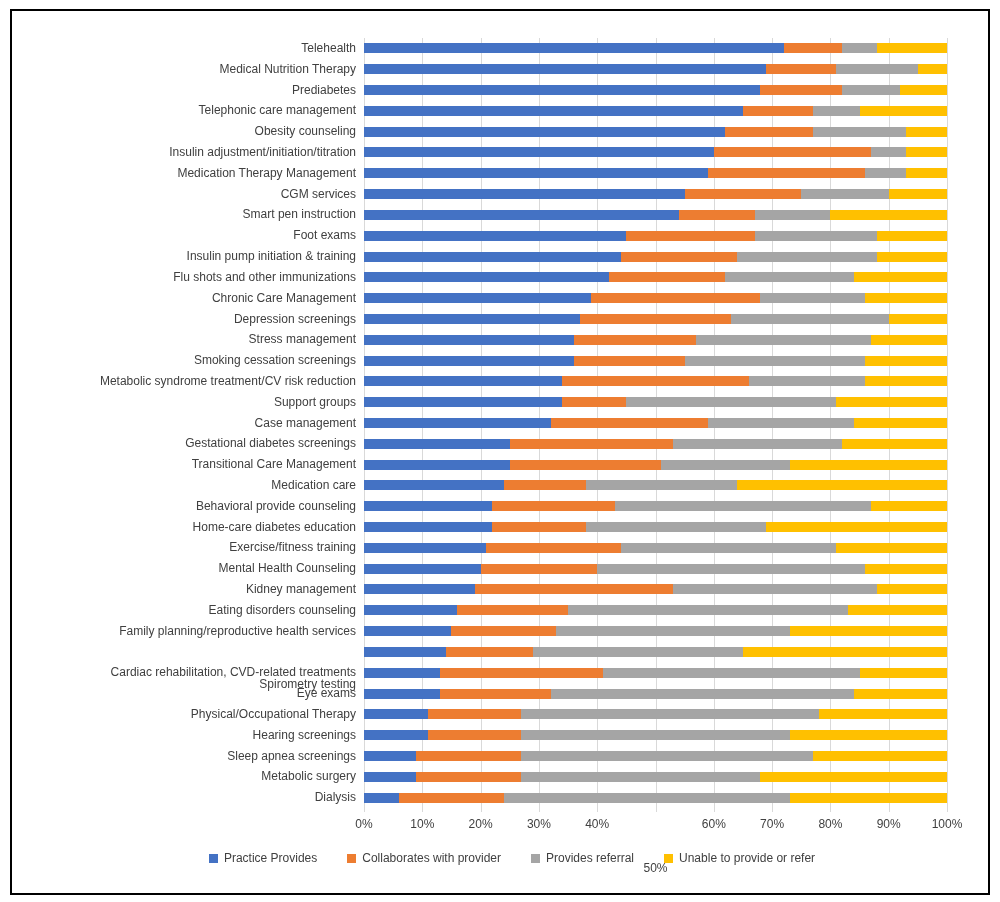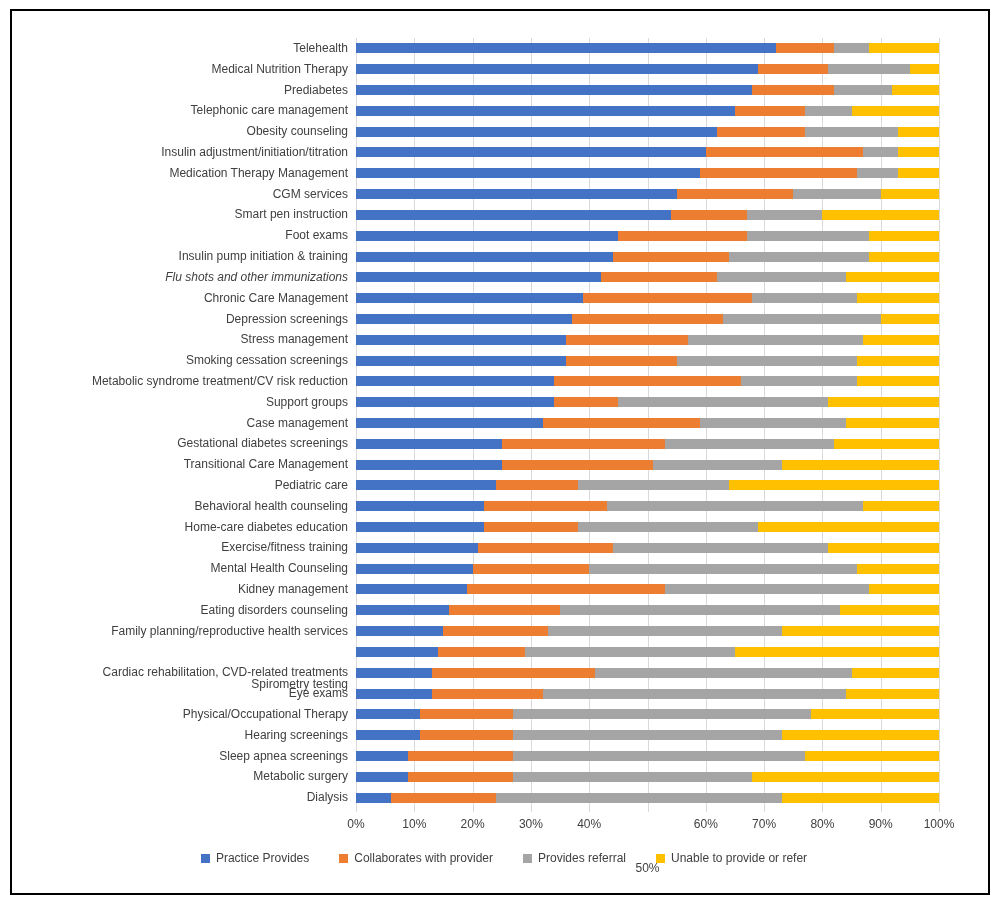--- a/index.html
+++ b/index.html
@@ -1,18 +1,18 @@
 <!DOCTYPE html>
 <html><head>
 <meta charset="utf-8">
 <style>
   html,body{margin:0;padding:0;background:#fff;}
   body{width:1000px;height:902px;position:relative;font-family:"Liberation Sans",sans-serif;}
   .frame{position:absolute;left:10px;top:9px;width:976px;height:882px;border:2px solid #000;background:#fff;}
-  .chart{position:absolute;left:4px;top:0;width:100%;height:100%;}
+  .chart{position:absolute;left:12px;top:0;width:100%;height:100%;}
   .plot{position:absolute;left:340px;top:27px;width:583px;height:770px;}
   .gridline{position:absolute;top:0;width:1px;height:774px;background:#d9d9d9;}
   .rows{position:absolute;left:0;top:0;width:100%;height:100%;}
   .bar-row{position:absolute;left:0;width:100%;display:flex;}
   .seg{height:100%;}
   .ylabels{position:absolute;left:0;top:27px;width:332px;}
   .ylabel{position:absolute;right:0;width:100%;text-align:right;font-size:12px;color:#404040;white-space:nowrap;}
   .xlabels{position:absolute;left:340px;top:806px;width:583px;height:16px;}
   .xlabel{position:absolute;width:50px;text-align:center;font-size:12px;color:#404040;}
   .legend{position:absolute;left:0;top:840px;width:100%;display:flex;justify-content:center;gap:30px;align-items:center;}
@@ -269,32 +269,32 @@
         <div class="ylabel" style="top: 20.8108px; height: 20.8108px; line-height: 20.8108px;">Medical Nutrition Therapy</div>
         <div class="ylabel" style="top: 41.6216px; height: 20.8108px; line-height: 20.8108px;">Prediabetes</div>
         <div class="ylabel" style="top: 62.4324px; height: 20.8108px; line-height: 20.8108px;">Telephonic care management</div>
         <div class="ylabel" style="top: 83.2432px; height: 20.8108px; line-height: 20.8108px;">Obesity counseling</div>
         <div class="ylabel" style="top: 104.054px; height: 20.8108px; line-height: 20.8108px;">Insulin adjustment/initiation/titration</div>
         <div class="ylabel" style="top: 124.865px; height: 20.8108px; line-height: 20.8108px;">Medication Therapy Management</div>
         <div class="ylabel" style="top: 145.676px; height: 20.8108px; line-height: 20.8108px;">CGM services</div>
         <div class="ylabel" style="top: 166.486px; height: 20.8108px; line-height: 20.8108px;">Smart pen instruction</div>
         <div class="ylabel" style="top: 187.297px; height: 20.8108px; line-height: 20.8108px;">Foot exams</div>
         <div class="ylabel" style="top: 208.108px; height: 20.8108px; line-height: 20.8108px;">Insulin pump initiation &amp; training</div>
-        <div class="ylabel" style="top: 228.919px; height: 20.8108px; line-height: 20.8108px; font-style: italic;">Flu shots and other immunizations</div>
+        <div class="ylabel" style="top: 228.919px; height: 20.8108px; line-height: 20.8108px;">Flu shots and other immunizations</div>
         <div class="ylabel" style="top: 249.73px; height: 20.8108px; line-height: 20.8108px;">Chronic Care Management</div>
         <div class="ylabel" style="top: 270.541px; height: 20.8108px; line-height: 20.8108px;">Depression screenings</div>
         <div class="ylabel" style="top: 291.351px; height: 20.8108px; line-height: 20.8108px;">Stress management</div>
         <div class="ylabel" style="top: 312.162px; height: 20.8108px; line-height: 20.8108px;">Smoking cessation screenings</div>
         <div class="ylabel" style="top: 332.973px; height: 20.8108px; line-height: 20.8108px;">Metabolic syndrome treatment/CV risk reduction</div>
         <div class="ylabel" style="top: 353.784px; height: 20.8108px; line-height: 20.8108px;">Support groups</div>
         <div class="ylabel" style="top: 374.595px; height: 20.8108px; line-height: 20.8108px;">Case management</div>
         <div class="ylabel" style="top: 395.405px; height: 20.8108px; line-height: 20.8108px;">Gestational diabetes screenings</div>
         <div class="ylabel" style="top: 416.216px; height: 20.8108px; line-height: 20.8108px;">Transitional Care Management</div>
-        <div class="ylabel" style="top: 437.027px; height: 20.8108px; line-height: 20.8108px;">Pediatric care</div>
-        <div class="ylabel" style="top: 457.838px; height: 20.8108px; line-height: 20.8108px;">Behavioral health counseling</div>
+        <div class="ylabel" style="top: 437.027px; height: 20.8108px; line-height: 20.8108px;">Medication care</div>
+        <div class="ylabel" style="top: 457.838px; height: 20.8108px; line-height: 20.8108px;">Behavioral provide counseling</div>
         <div class="ylabel" style="top: 478.649px; height: 20.8108px; line-height: 20.8108px;">Home-care diabetes education</div>
         <div class="ylabel" style="top: 499.459px; height: 20.8108px; line-height: 20.8108px;">Exercise/fitness training</div>
         <div class="ylabel" style="top: 520.27px; height: 20.8108px; line-height: 20.8108px;">Mental Health Counseling</div>
         <div class="ylabel" style="top: 541.081px; height: 20.8108px; line-height: 20.8108px;">Kidney management</div>
         <div class="ylabel" style="top: 561.892px; height: 20.8108px; line-height: 20.8108px;">Eating disorders counseling</div>
         <div class="ylabel" style="top: 582.703px; height: 20.8108px; line-height: 20.8108px;">Family planning/reproductive health services</div>
         <div class="ylabel" style="top: 603.514px; height: 20.8108px; line-height: 20.8108px; margin-top: 32px;">Spirometry testing</div>
         <div class="ylabel" style="top: 624.324px; height: 20.8108px; line-height: 20.8108px;">Cardiac rehabilitation, CVD-related treatments</div>
         <div class="ylabel" style="top: 645.135px; height: 20.8108px; line-height: 20.8108px;">Eye exams</div>
         <div class="ylabel" style="top: 665.946px; height: 20.8108px; line-height: 20.8108px; margin-left: 8px;">Physical/Occupational Therapy</div>

